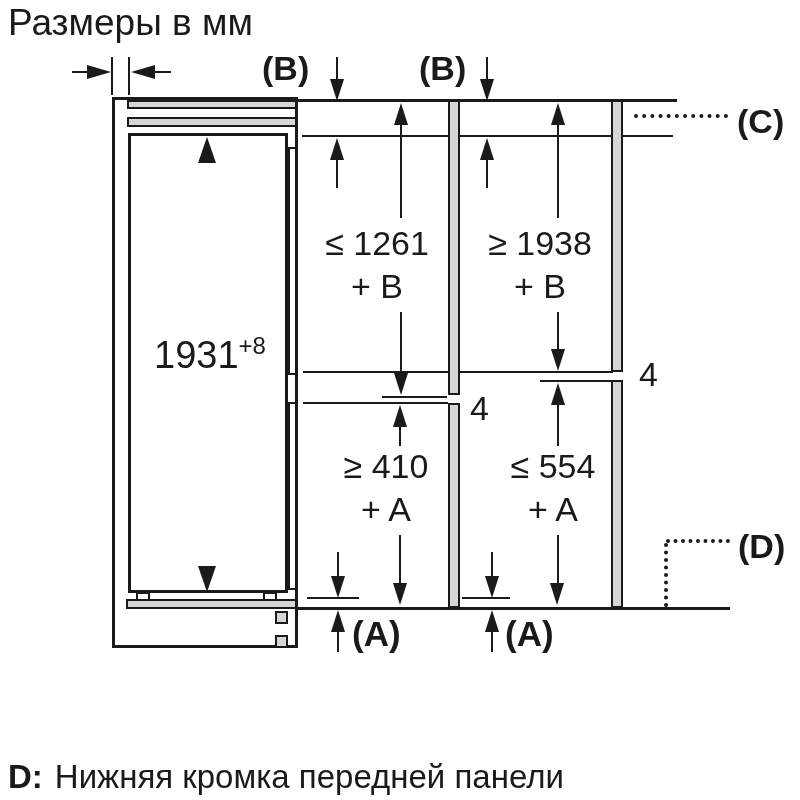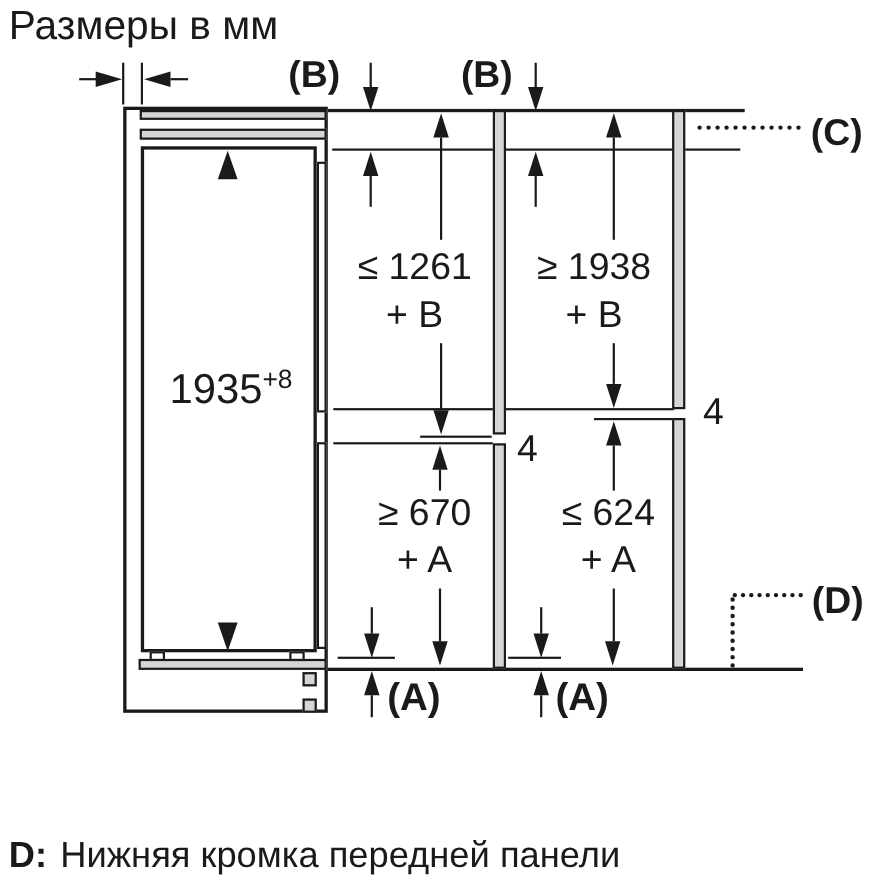--- a/index.html
+++ b/index.html
@@ -71,21 +71,21 @@
 
   <div class="vline" style="left:111px; top:57px; width:2px; height:38px;"></div>
   <div class="vline" style="left:128px; top:57px; width:2px; height:38px;"></div>
   <div class="hline" style="left:72px; top:71px; width:16px; height:2px;"></div>
   <div class="arr arr-rightt" style="left:87px; top:65px;"></div>
   <div class="arr arr-leftt" style="left:131px; top:65px;"></div>
   <div class="hline" style="left:155px; top:71px; width:16px; height:2px;"></div>
 
   <div class="arr arr-up-lg" style="left:198px; top:137px;"></div>
   <div class="vline" style="left:206px; top:161px; width:2px; height:172px;"></div>
-  <div class="txt" style="left:140px; top:332px; width:140px; text-align:center; font-size:38px; z-index:4;"><span>1935</span><sup>+8</sup></div>
+  <div class="txt" style="left:140px; top:332px; width:140px; text-align:center; font-size:38px; z-index:4;"><span>1931</span><sup>+8</sup></div>
   <div class="vline" style="left:206px; top:376px; width:2px; height:190px;"></div>
   <div class="arr arr-down-lg" style="left:198px; top:566px;"></div>
 
   <div class="txt dim-label" style="left:262px; top:49px;">(B)</div>
   <div class="vline" style="left:336px; top:57px; width:2px; height:23px;"></div>
   <div class="arr arr-down" style="left:330px; top:79px;"></div>
   <div class="arr arr-up" style="left:330px; top:138px;"></div>
   <div class="vline" style="left:336px; top:160px; width:2px; height:28px;"></div>
 
   <div class="txt dim-label" style="left:419px; top:49px;">(B)</div>
@@ -106,28 +106,28 @@
   <div class="txt dim-text" style="left:469px; top:226px;">≥ 1938</div>
   <div class="txt dim-text" style="left:469px; top:269px;">+ B</div>
   <div class="vline" style="left:557px; top:312px; width:2px; height:37px;"></div>
   <div class="arr arr-down" style="left:551px; top:349px;"></div>
 
   <div class="txt gap-label" style="left:470px; top:389px;">4</div>
   <div class="txt gap-label" style="left:639px; top:355px;">4</div>
 
   <div class="arr arr-up" style="left:393px; top:405px;"></div>
   <div class="vline" style="left:399px; top:427px; width:2px; height:19px;"></div>
-  <div class="txt dim-text" style="left:315px; top:449px;">≥ 670</div>
+  <div class="txt dim-text" style="left:315px; top:449px;">≥ 410</div>
   <div class="txt dim-text" style="left:315px; top:492px;">+ A</div>
   <div class="vline" style="left:399px; top:535px; width:2px; height:48px;"></div>
   <div class="arr arr-down" style="left:393px; top:583px;"></div>
 
   <div class="arr arr-up" style="left:551px; top:383px;"></div>
   <div class="vline" style="left:557px; top:405px; width:2px; height:41px;"></div>
-  <div class="txt dim-text" style="left:482px; top:449px;">≤ 624</div>
+  <div class="txt dim-text" style="left:482px; top:449px;">≤ 554</div>
   <div class="txt dim-text" style="left:482px; top:492px;">+ A</div>
   <div class="vline" style="left:557px; top:535px; width:2px; height:48px;"></div>
   <div class="arr arr-down" style="left:550px; top:583px;"></div>
 
   <div class="vline" style="left:337px; top:552px; width:2px; height:24px;"></div>
   <div class="arr arr-down" style="left:331px; top:576px;"></div>
   <div class="arr arr-up" style="left:331px; top:610px;"></div>
   <div class="vline" style="left:337px; top:632px; width:2px; height:20px;"></div>
   <div class="txt dim-label" style="left:352px; top:614px; font-size:35px;">(A)</div>
 

